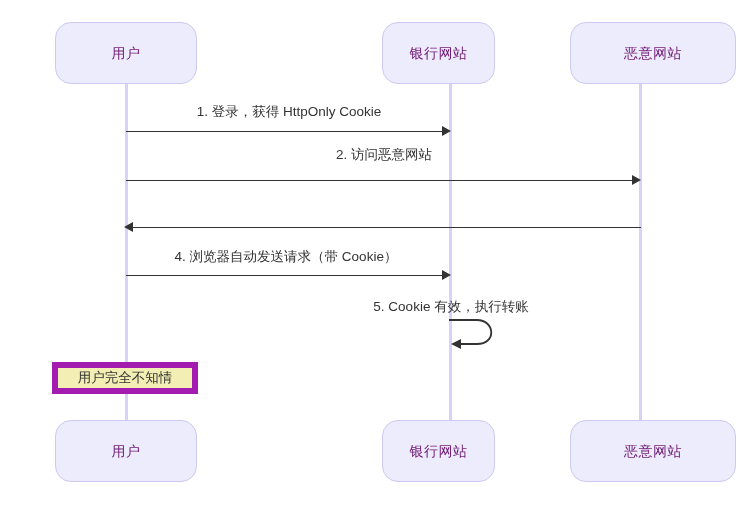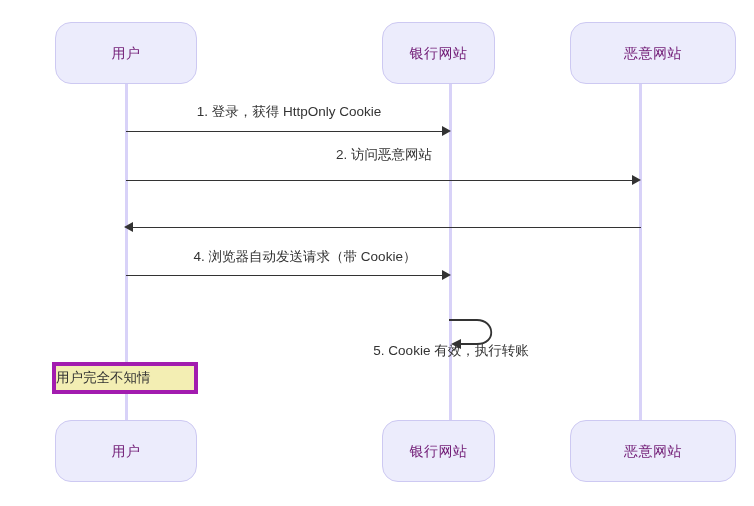--- a/index.html
+++ b/index.html
@@ -89,24 +89,24 @@
   }
   
   .note {
     position: absolute;
     box-sizing: border-box;
     left: 52px;
     top: 362px;
     width: 146px;
     height: 32px;
     background: #f3eeb3;
-    border: 4px solid #a21caf;
+    border: 6px solid #a21caf;
     display: flex;
     align-items: center;
-    justify-content: flex-start;
+    justify-content: center;
     font-size: 13.5px;
     color: #333333;
     line-height: 1;
     z-index: 4;
   }
 </style>
 </head>
 <body>
 
 <div id="diagram-root">
@@ -129,25 +129,25 @@
   <div class="msg-line" style="left:126px; top:131px; width:317px;"></div>
   <div class="arrow-head right" style="left:442px; top:126px;"></div>
 
   <div class="msg-label" style="left:384px; top:148px;">2. 访问恶意网站</div>
   <div class="msg-line" style="left:126px; top:180px; width:507px;"></div>
   <div class="arrow-head right" style="left:632px; top:175px;"></div>
 
   <div class="msg-line" style="left:133px; top:227px; width:508px;"></div>
   <div class="arrow-head left" style="left:124px; top:222px;"></div>
 
-  <div class="msg-label" style="left:305px; top:250px;">4. 浏览器自动发送请求（带 Cookie）</div>
+  <div class="msg-label" style="left:286px; top:250px;">4. 浏览器自动发送请求（带 Cookie）</div>
   <div class="msg-line" style="left:126px; top:275px; width:317px;"></div>
   <div class="arrow-head right" style="left:442px; top:270px;"></div>
 
-  <div class="msg-label" style="left:451px; top:300px;margin-top:44px;">5. Cookie 有效，执行转账</div>
+  <div class="msg-label" style="left:451px; top:300px;">5. Cookie 有效，执行转账</div>
   <svg class="self-loop" viewBox="0 0 60 36" xmlns="http://www.w3.org/2000/svg">
     <path d="M2,6 L30,6 C48,6 50,30 30,30 L14,30" fill="none" stroke="#333333" stroke-width="1.8" stroke-linecap="butt"></path>
     <polygon points="14,25 4,30 14,35" fill="#333333"></polygon>
   </svg>
 
   <div class="note">
     <span>用户完全不知情</span>
   </div>
 
   <div class="participant bottom p-user">

